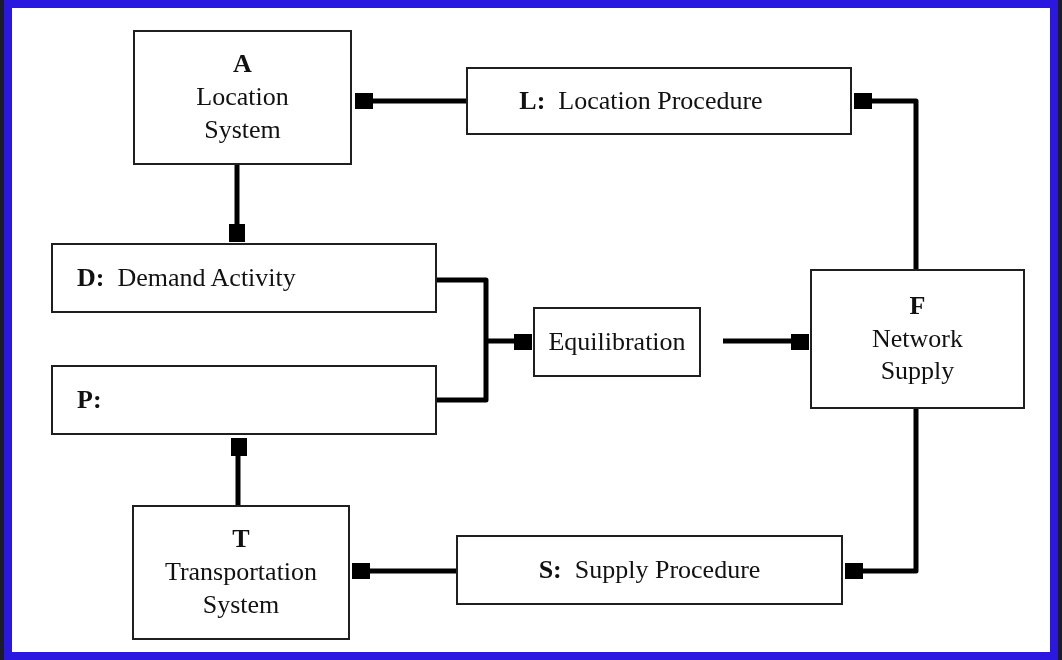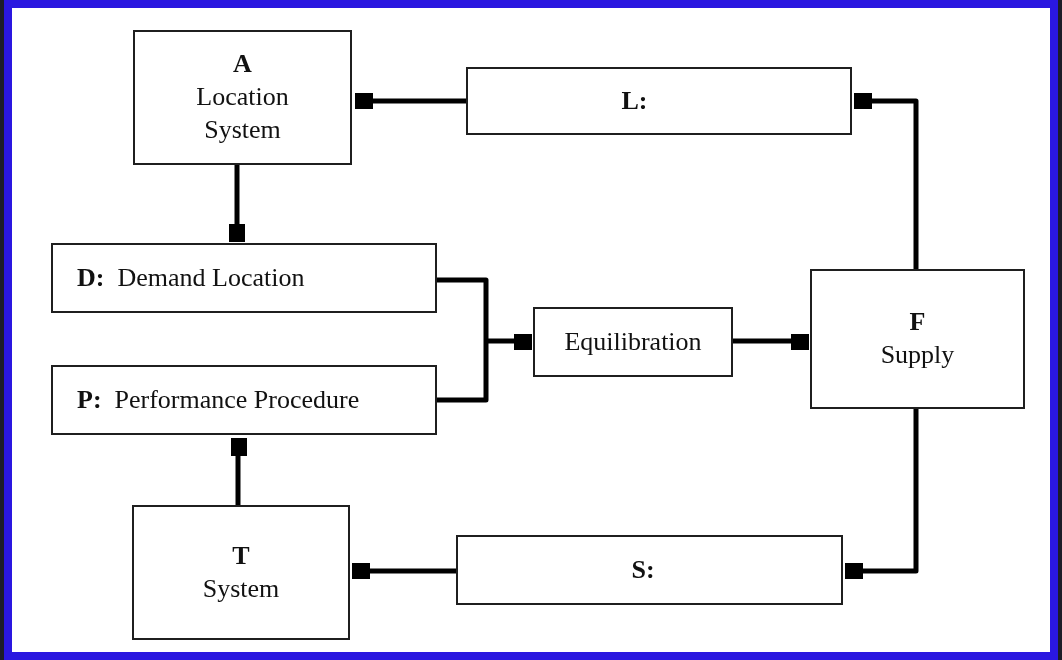--- a/index.html
+++ b/index.html
@@ -56,21 +56,21 @@
     white-space: nowrap;
   }
   .box.row.centered { justify-content: center; }
   .prefix { font-weight: bold; margin-right: 13px; }
   .letter { font-weight: bold; }
 
   .box-activity      { left: 133px; top: 30px;  width: 219px; height: 135px; }
   .box-location      { left: 466px; top: 67px;  width: 386px; height: 68px;  padding-right: 36px; }
   .box-demand        { left: 51px;  top: 243px; width: 386px; height: 70px;  padding-left: 24px; }
   .box-performance   { left: 51px;  top: 365px; width: 386px; height: 70px;  padding-left: 24px; }
-  .box-equilibration { left: 533px; top: 307px; width: 200px; height: 70px;  }
+  .box-equilibration { left: 533px; top: 307px; width: 168px; height: 70px;  }
   .box-network       { left: 810px; top: 269px; width: 215px; height: 140px; }
   .box-transport     { left: 132px; top: 505px; width: 218px; height: 135px; }
   .box-supply        { left: 456px; top: 535px; width: 387px; height: 70px;  }
 </style>
 </head>
 <body>
 
 <div class="canvas">
 
   <div class="edge-strip left"></div>
@@ -97,43 +97,46 @@
   </svg>
 
   <div class="box stack box-activity">
     <div class="letter">A</div>
     <div>Location</div>
     <div>System</div>
   </div>
 
   <div class="box row centered box-location">
     <span class="prefix">L:</span>
+    <span>Location Procedure</span>
   </div>
 
   <div class="box row box-demand">
     <span class="prefix">D:</span>
-    <span>Demand Location</span>
+    <span>Demand Activity</span>
   </div>
 
   <div class="box row box-performance">
     <span class="prefix">P:</span>
-    <span>Performance Procedure</span>
   </div>
 
   <div class="box row centered box-equilibration">
     <span>Equilibration</span>
   </div>
 
   <div class="box stack box-network">
     <div class="letter">F</div>
+    <div>Network</div>
     <div>Supply</div>
   </div>
 
   <div class="box stack box-transport">
     <div class="letter">T</div>
+    <div>Transportation</div>
     <div>System</div>
   </div>
 
   <div class="box row centered box-supply">
     <span class="prefix">S:</span>
+    <span>Supply Procedure</span>
   </div>
 
 </div>
 
 </body></html>

